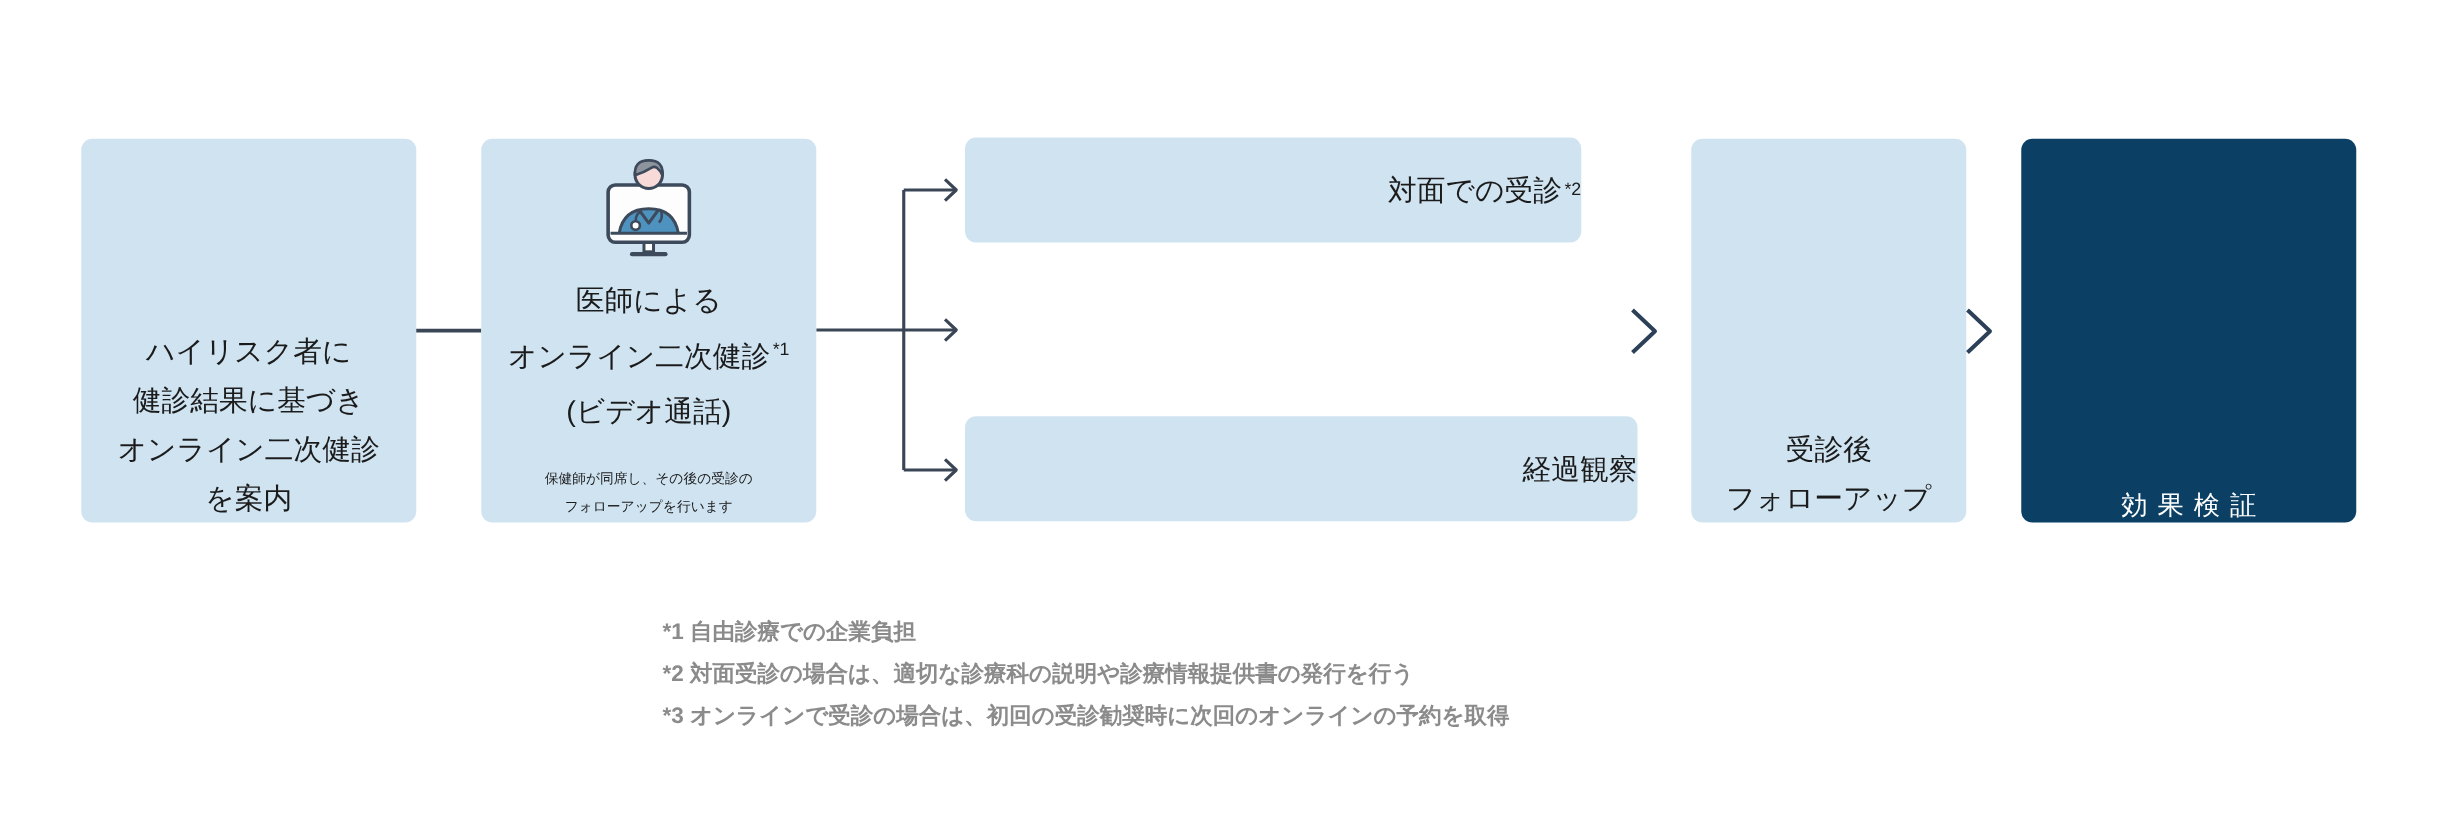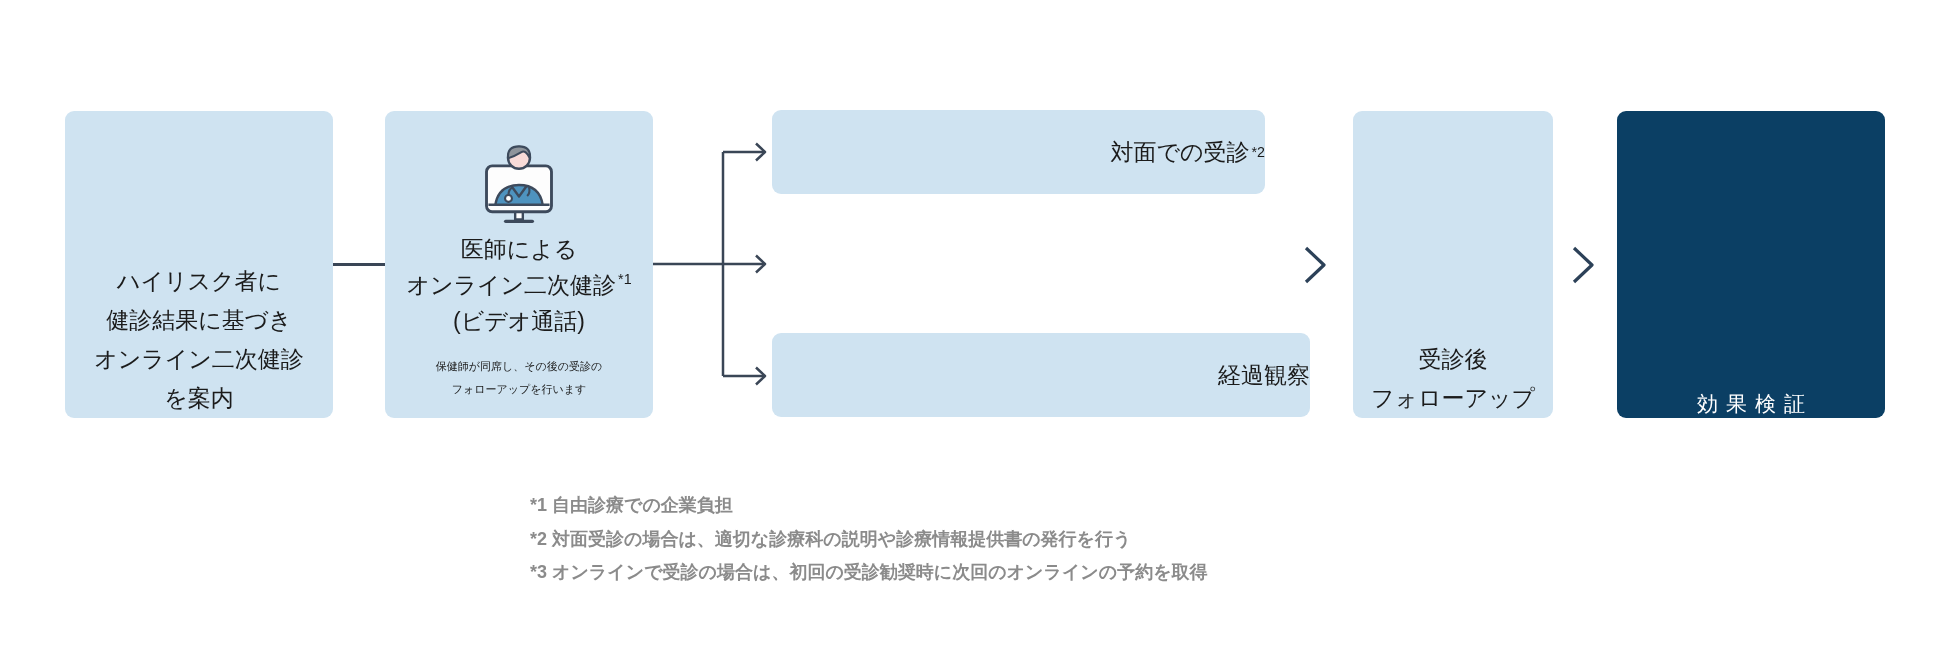--- a/index.html
+++ b/index.html
@@ -7,27 +7,27 @@
     position:relative;width:1950px;height:651px;background:#ffffff;overflow:hidden;
     font-family:"Liberation Sans","DejaVu Sans",sans-serif;
   }
   .box{
     position:absolute;background:#cfe3f1;border-radius:9px;
     display:flex;flex-direction:column;align-items:center;justify-content:flex-end;
     color:#1b1b1b;text-align:center;font-weight:500;
   }
   .step-box{left:0;top:111px;width:268px;height:307px;font-size:23px;line-height:39px;}
   #box-step1{left:65px;}
-  #box-step2{left:385px;justify-content:center;padding-top:14px;box-sizing:border-box;line-height:36px;}
+  #box-step2{left:385px;justify-content:space-between;padding-top:14px;box-sizing:border-box;line-height:36px;}
   .step2-note{font-size:11px;line-height:23px;margin-top:16px;font-weight:500;}
   .branch-box{left:772px;width:493px;height:84px;font-size:23px;flex-direction:row;}
   #branch-1{top:110px;}
   #branch-2{top:222px;}
   #branch-3{top:333px;padding-left:45px;}
-  #box-step4{left:1353px;top:111px;width:200px;height:307px;font-size:23px;line-height:39px;}
+  #box-step4{left:1353px;top:111px;width:220px;height:307px;font-size:23px;line-height:39px;}
   #box-step5{
     left:1617px;top:111px;width:268px;height:307px;background:#0b3f64;color:#ffffff;
     font-size:21px;letter-spacing:8px;text-indent:8px;font-weight:500;
   }
   .hline{position:absolute;height:2.5px;background:#3a4656;}
   #connector-1{left:333px;top:263px;width:52px;}
   .conn-svg{position:absolute;}
   #branch-connector{left:653px;top:140px;}
   .chevron{position:absolute;}
   #chevron-1{left:1300px;top:244px;}

